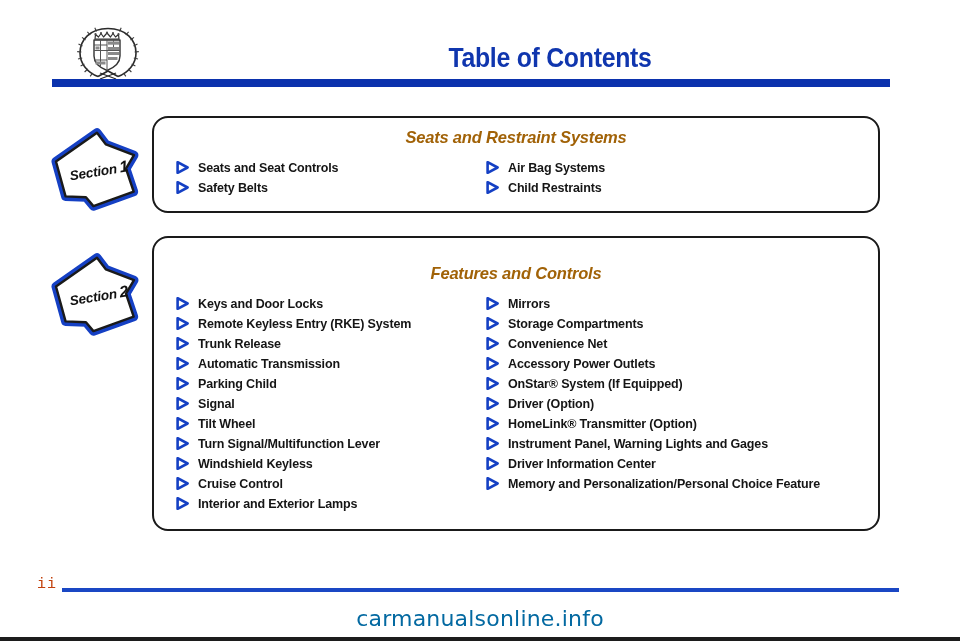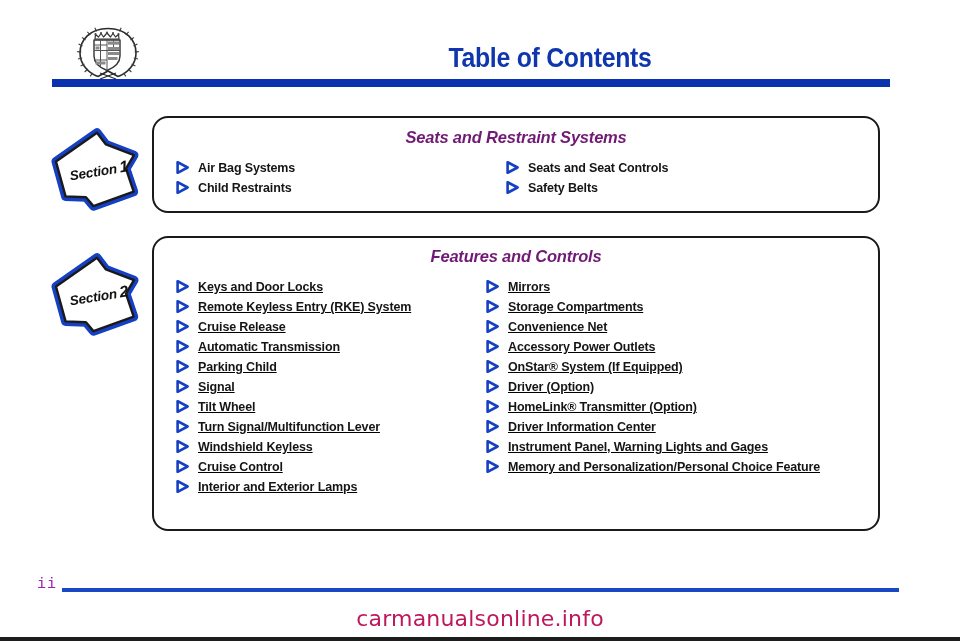--- a/index.html
+++ b/index.html
@@ -92,21 +92,21 @@
     border-radius: 16px;
     background: #ffffff;
     box-sizing: border-box;
   }
 
   .box-heading {
     text-align: center;
     font-size: 16.5px;
     font-weight: bold;
     font-style: italic;
-    color: #701a75;
+    color: #a16207;
     letter-spacing: -0.2px;
     font-family: "Liberation Sans Narrow", "Liberation Sans", sans-serif;
   }
 
   .columns {
     display: flex;
   }
   .col {
     display: flex;
     flex-direction: column;
@@ -133,40 +133,40 @@
     white-space: nowrap;
     font-family: "Liberation Sans Narrow", "Liberation Sans", sans-serif;
   }
 
   
   .page-number {
     position: absolute;
     left: 37px;
     top: 576px;
     font-size: 15px;
-    color: #a21caf;
+    color: #c2410c;
     font-family: "Liberation Mono", monospace;
     letter-spacing: 1px;
   }
   .footer-rule {
     position: absolute;
     left: 62px;
     top: 588px;
     width: 837px;
     height: 4px;
     background: #1a47c4;
   }
   .watermark {
     position: absolute;
     left: 0;
     top: 606px;
     width: 960px;
     text-align: center;
     font-size: 22px;
-    color: #be185d;
+    color: #0369a1;
     font-family: "DejaVu Sans", sans-serif;
     letter-spacing: 0.2px;
   }
   .watermark-rule {
     position: absolute;
     left: 0;
     top: 637px;
     width: 960px;
     height: 4px;
     background: #1c1c1c;
@@ -253,93 +253,93 @@
     </svg>
     <div class="badge-label">
       <span>Section</span>
         <span class="num">1</span>
     </div>
   </div>
 
   <div class="content-box" style="left:152px; top:116px; width:728px; height:97px; padding:10px 22px 0 22px;">
     <div class="box-heading">Seats and Restraint Systems</div>
     <div class="columns" style="margin-top:14px;">
+      <div class="col" style="width:310px;">
+        <div class="toc-item">
+          <span class="marker">
+            <svg viewBox="0 0 13 13" width="13" height="13">
+                <path d="M1.6 1.2 L11.6 6.5 L1.6 11.8 Z" fill="#ffffff" stroke="#1540c4" stroke-width="2.6" stroke-linejoin="round"></path>
+              </svg>
+          </span>
+          <span class="label">Seats and Seat Controls</span>
+        </div>
+        <div class="toc-item">
+          <span class="marker">
+            <svg viewBox="0 0 13 13" width="13" height="13">
+                <path d="M1.6 1.2 L11.6 6.5 L1.6 11.8 Z" fill="#ffffff" stroke="#1540c4" stroke-width="2.6" stroke-linejoin="round"></path>
+              </svg>
+          </span>
+          <span class="label">Safety Belts</span>
+        </div>
+      </div>
       <div class="col" style="width:330px;">
         <div class="toc-item">
           <span class="marker">
             <svg viewBox="0 0 13 13" width="13" height="13">
                 <path d="M1.6 1.2 L11.6 6.5 L1.6 11.8 Z" fill="#ffffff" stroke="#1540c4" stroke-width="2.6" stroke-linejoin="round"></path>
               </svg>
           </span>
           <span class="label">Air Bag Systems</span>
         </div>
         <div class="toc-item">
           <span class="marker">
             <svg viewBox="0 0 13 13" width="13" height="13">
                 <path d="M1.6 1.2 L11.6 6.5 L1.6 11.8 Z" fill="#ffffff" stroke="#1540c4" stroke-width="2.6" stroke-linejoin="round"></path>
               </svg>
           </span>
           <span class="label">Child Restraints</span>
-        </div>
-      </div>
-      <div class="col" style="width:310px;">
-        <div class="toc-item">
-          <span class="marker">
-            <svg viewBox="0 0 13 13" width="13" height="13">
-                <path d="M1.6 1.2 L11.6 6.5 L1.6 11.8 Z" fill="#ffffff" stroke="#1540c4" stroke-width="2.6" stroke-linejoin="round"></path>
-              </svg>
-          </span>
-          <span class="label">Seats and Seat Controls</span>
-        </div>
-        <div class="toc-item">
-          <span class="marker">
-            <svg viewBox="0 0 13 13" width="13" height="13">
-                <path d="M1.6 1.2 L11.6 6.5 L1.6 11.8 Z" fill="#ffffff" stroke="#1540c4" stroke-width="2.6" stroke-linejoin="round"></path>
-              </svg>
-          </span>
-          <span class="label">Safety Belts</span>
         </div>
       </div>
     </div>
   </div>
 
   <div class="section-badge" style="left:48px; top:250px;">
     <svg viewBox="0 0 100 92" width="100" height="92" aria-hidden="true">
       <g transform="rotate(-9 50 46)">
         <path d="M10 30 L55 8 L62 21 L88 36 L78 48 L82 72 L40 80 L34 70 L14 66 Z" fill="#ffffff" stroke="#1540c4" stroke-width="9" stroke-linejoin="round"></path>
         <path d="M10 30 L55 8 L62 21 L88 36 L78 48 L82 72 L40 80 L34 70 L14 66 Z" fill="#ffffff" stroke="#1a1a1a" stroke-width="2.4" stroke-linejoin="round"></path>
       </g>
     </svg>
     <div class="badge-label">
       <span>Section</span>
         <span class="num">2</span>
     </div>
   </div>
 
-  <div class="content-box" style="left:152px; top:236px; width:728px; height:295px; padding:9px 22px 0 22px;">
+  <div class="content-box" style="left:152px; top:236px; width:728px; height:295px; padding:26px 22px 0 22px;">
     <div class="box-heading">Features and Controls</div>
-    <div class="columns" style="margin-top:14px;text-decoration:underline;">
+    <div class="columns" style="margin-top:14px;">
       <div class="col" style="width:310px;">
         <div class="toc-item">
             <span class="marker"><svg viewBox="0 0 13 13" width="13" height="13">
                 <path d="M1.6 1.2 L11.6 6.5 L1.6 11.8 Z" fill="#ffffff" stroke="#1540c4" stroke-width="2.6" stroke-linejoin="round"></path>
               </svg></span>
             <span class="label">Keys and Door Locks</span>
           </div>
         <div class="toc-item">
             <span class="marker"><svg viewBox="0 0 13 13" width="13" height="13">
                 <path d="M1.6 1.2 L11.6 6.5 L1.6 11.8 Z" fill="#ffffff" stroke="#1540c4" stroke-width="2.6" stroke-linejoin="round"></path>
               </svg></span>
             <span class="label">Remote Keyless Entry (RKE) System</span>
           </div>
         <div class="toc-item">
             <span class="marker"><svg viewBox="0 0 13 13" width="13" height="13">
                 <path d="M1.6 1.2 L11.6 6.5 L1.6 11.8 Z" fill="#ffffff" stroke="#1540c4" stroke-width="2.6" stroke-linejoin="round"></path>
               </svg></span>
-            <span class="label">Cruise Release</span>
+            <span class="label">Trunk Release</span>
           </div>
         <div class="toc-item">
             <span class="marker"><svg viewBox="0 0 13 13" width="13" height="13">
                 <path d="M1.6 1.2 L11.6 6.5 L1.6 11.8 Z" fill="#ffffff" stroke="#1540c4" stroke-width="2.6" stroke-linejoin="round"></path>
               </svg></span>
             <span class="label">Automatic Transmission</span>
           </div>
         <div class="toc-item">
             <span class="marker"><svg viewBox="0 0 13 13" width="13" height="13">
                 <path d="M1.6 1.2 L11.6 6.5 L1.6 11.8 Z" fill="#ffffff" stroke="#1540c4" stroke-width="2.6" stroke-linejoin="round"></path>
@@ -423,27 +423,27 @@
         <div class="toc-item">
             <span class="marker"><svg viewBox="0 0 13 13" width="13" height="13">
                 <path d="M1.6 1.2 L11.6 6.5 L1.6 11.8 Z" fill="#ffffff" stroke="#1540c4" stroke-width="2.6" stroke-linejoin="round"></path>
               </svg></span>
             <span class="label">HomeLink® Transmitter (Option)</span>
           </div>
         <div class="toc-item">
             <span class="marker"><svg viewBox="0 0 13 13" width="13" height="13">
                 <path d="M1.6 1.2 L11.6 6.5 L1.6 11.8 Z" fill="#ffffff" stroke="#1540c4" stroke-width="2.6" stroke-linejoin="round"></path>
               </svg></span>
+            <span class="label">Instrument Panel, Warning Lights and Gages</span>
+          </div>
+        <div class="toc-item">
+            <span class="marker"><svg viewBox="0 0 13 13" width="13" height="13">
+                <path d="M1.6 1.2 L11.6 6.5 L1.6 11.8 Z" fill="#ffffff" stroke="#1540c4" stroke-width="2.6" stroke-linejoin="round"></path>
+              </svg></span>
             <span class="label">Driver Information Center</span>
-          </div>
-        <div class="toc-item">
-            <span class="marker"><svg viewBox="0 0 13 13" width="13" height="13">
-                <path d="M1.6 1.2 L11.6 6.5 L1.6 11.8 Z" fill="#ffffff" stroke="#1540c4" stroke-width="2.6" stroke-linejoin="round"></path>
-              </svg></span>
-            <span class="label">Instrument Panel, Warning Lights and Gages</span>
           </div>
         <div class="toc-item">
             <span class="marker"><svg viewBox="0 0 13 13" width="13" height="13">
                 <path d="M1.6 1.2 L11.6 6.5 L1.6 11.8 Z" fill="#ffffff" stroke="#1540c4" stroke-width="2.6" stroke-linejoin="round"></path>
               </svg></span>
             <span class="label">Memory and Personalization/Personal Choice Feature</span>
           </div>
       </div>
     </div>
   </div>

